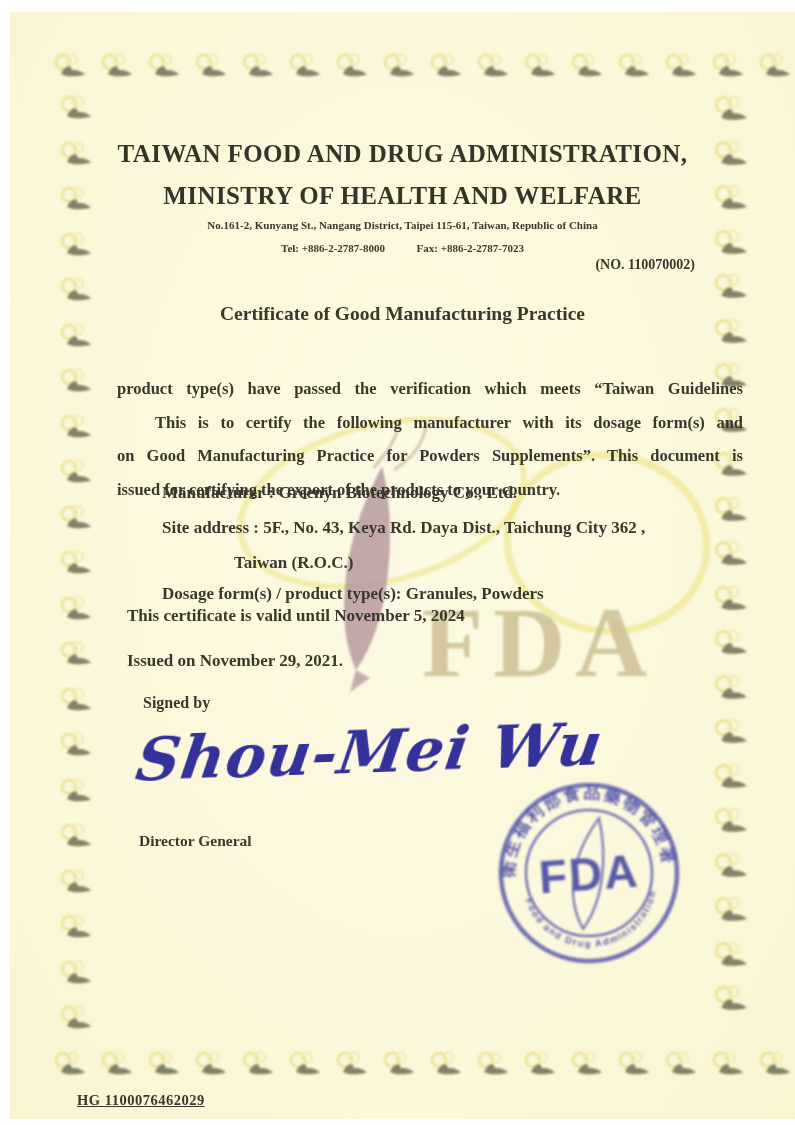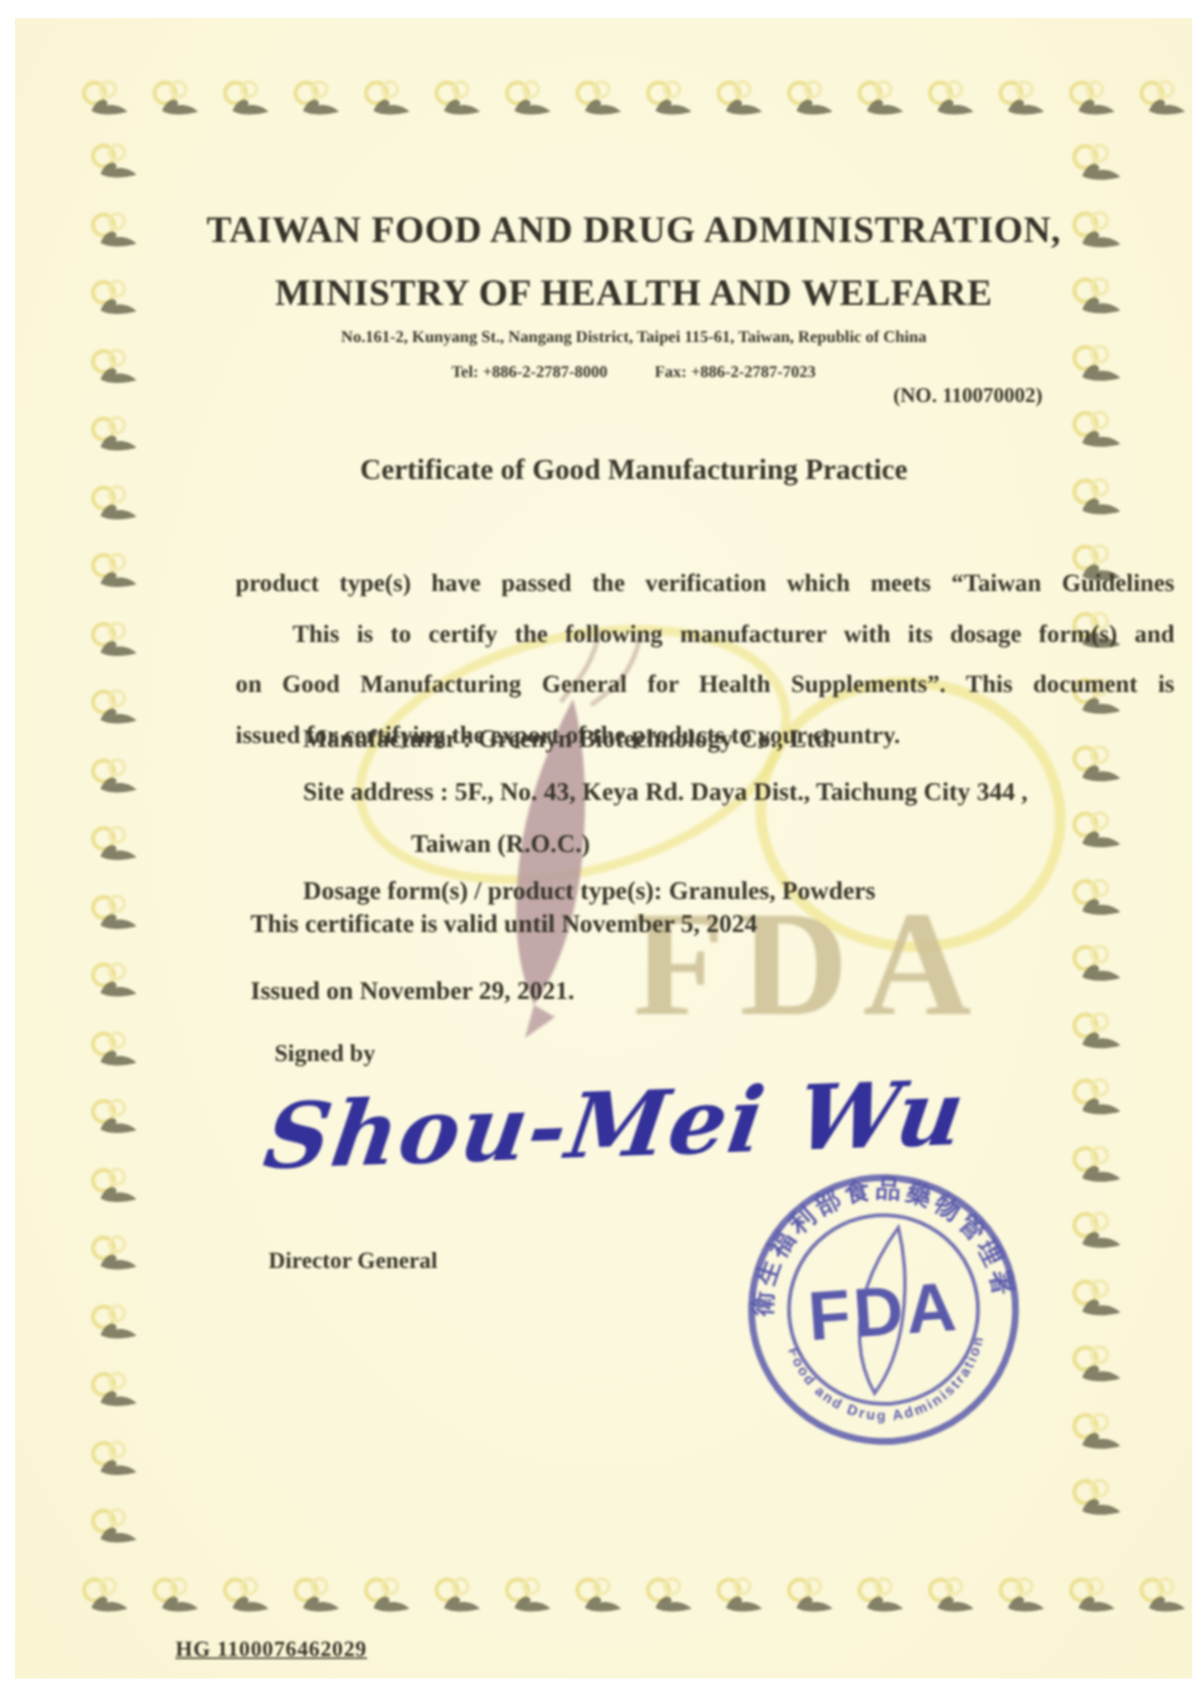--- a/index.html
+++ b/index.html
@@ -5,21 +5,21 @@
   html,body{margin:0;padding:0;}
   body{
     width:795px;height:1125px;position:relative;overflow:hidden;
     background:#ffffff;
     font-family:"Liberation Serif","DejaVu Serif",serif;
   }
   .page{
     position:absolute;left:10px;top:12px;right:0px;bottom:6px;
     background:radial-gradient(ellipse at 50% 45%, #fdfae4 0%, #fbf7d9 70%, #f9f4d2 100%);
   }
-  .content{position:absolute;inset:0;filter:blur(0.6px);margin-left:40px;}
+  .content{position:absolute;inset:0;filter:blur(0.6px);}
   .t{
     position:absolute;color:#3a372c;font-weight:bold;white-space:nowrap;
   }
   .center{left:0;right:0;text-align:center;}
   .org{font-size:25px;letter-spacing:0.4px;color:#36332a;}
   .addr{font-size:11px;}
   .docno{font-size:14px;}
   .title{font-size:19.5px;}
   .para{
     position:absolute;left:107px;top:360px;width:626px;
@@ -440,26 +440,26 @@
       <span style="display:inline-block;width:26px"></span>
       <span>Fax: +886-2-2787-7023</span>
     </div>
     <div class="t docno" style="top:245px;right:100px">(NO.  110070002)</div>
 
     <div class="t center title" style="top:291px">Certificate of Good Manufacturing Practice</div>
 
     <div class="para">
       <div class="para-line">product type(s) have passed the verification which meets “Taiwan Guidelines</div>
       <div class="para-line first">This is to certify the following manufacturer with its dosage form(s) and</div>
-      <div class="para-line">on Good Manufacturing General for Health Supplements”. This document is</div>
+      <div class="para-line">on Good Manufacturing Practice for Powders Supplements”. This document is</div>
       <div class="para-line last">issued for certifying the export of the products to your country.</div>
     </div>
 
     <div class="t field" style="left:152px;top:471px">Manufacturer : Greenyn Biotechnology Co., Ltd.</div>
-    <div class="t field" style="left:152px;top:506px">Site address : 5F., No. 43, Keya Rd. Daya Dist., Taichung City 344 ,</div>
+    <div class="t field" style="left:152px;top:506px">Site address : 5F., No. 43, Keya Rd. Daya Dist., Taichung City 362 ,</div>
     <div class="t field" style="left:224px;top:541px">Taiwan (R.O.C.)</div>
     <div class="t field" style="left:152px;top:572px">Dosage form(s) / product type(s): Granules, Powders</div>
     <div class="t field" style="left:117px;top:594px">This certificate is valid until November 5, 2024</div>
     <div class="t field" style="left:117px;top:639px">Issued on November 29, 2021.</div>
     <div class="t" style="left:133px;top:682px;font-size:16px">Signed by</div>
 
     <div class="t signature" style="left:122px;top:712px">Shou-Mei Wu</div>
     <div class="t director" style="left:129px;top:820px">Director General</div>
 
     <div class="t footer-code" style="left:67px;top:1080px">HG 1100076462029</div>

